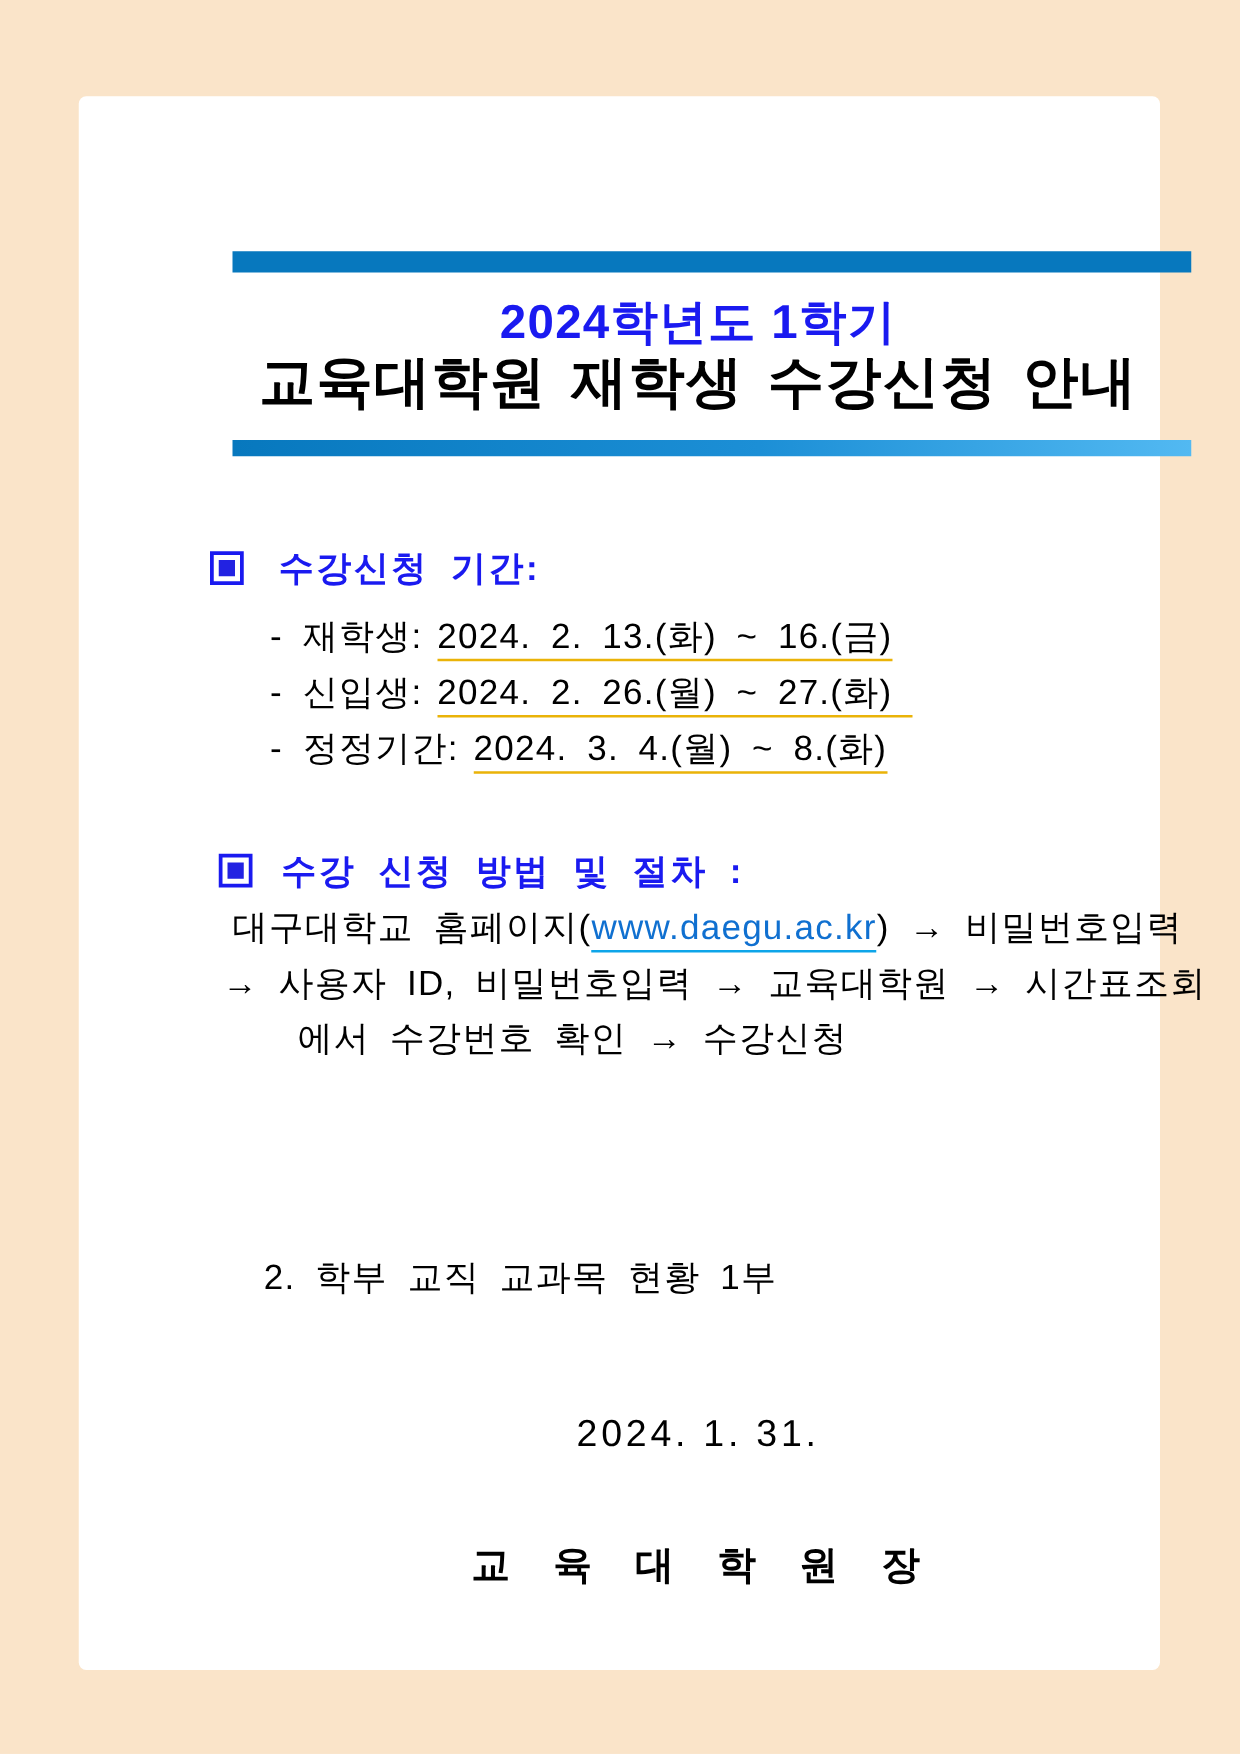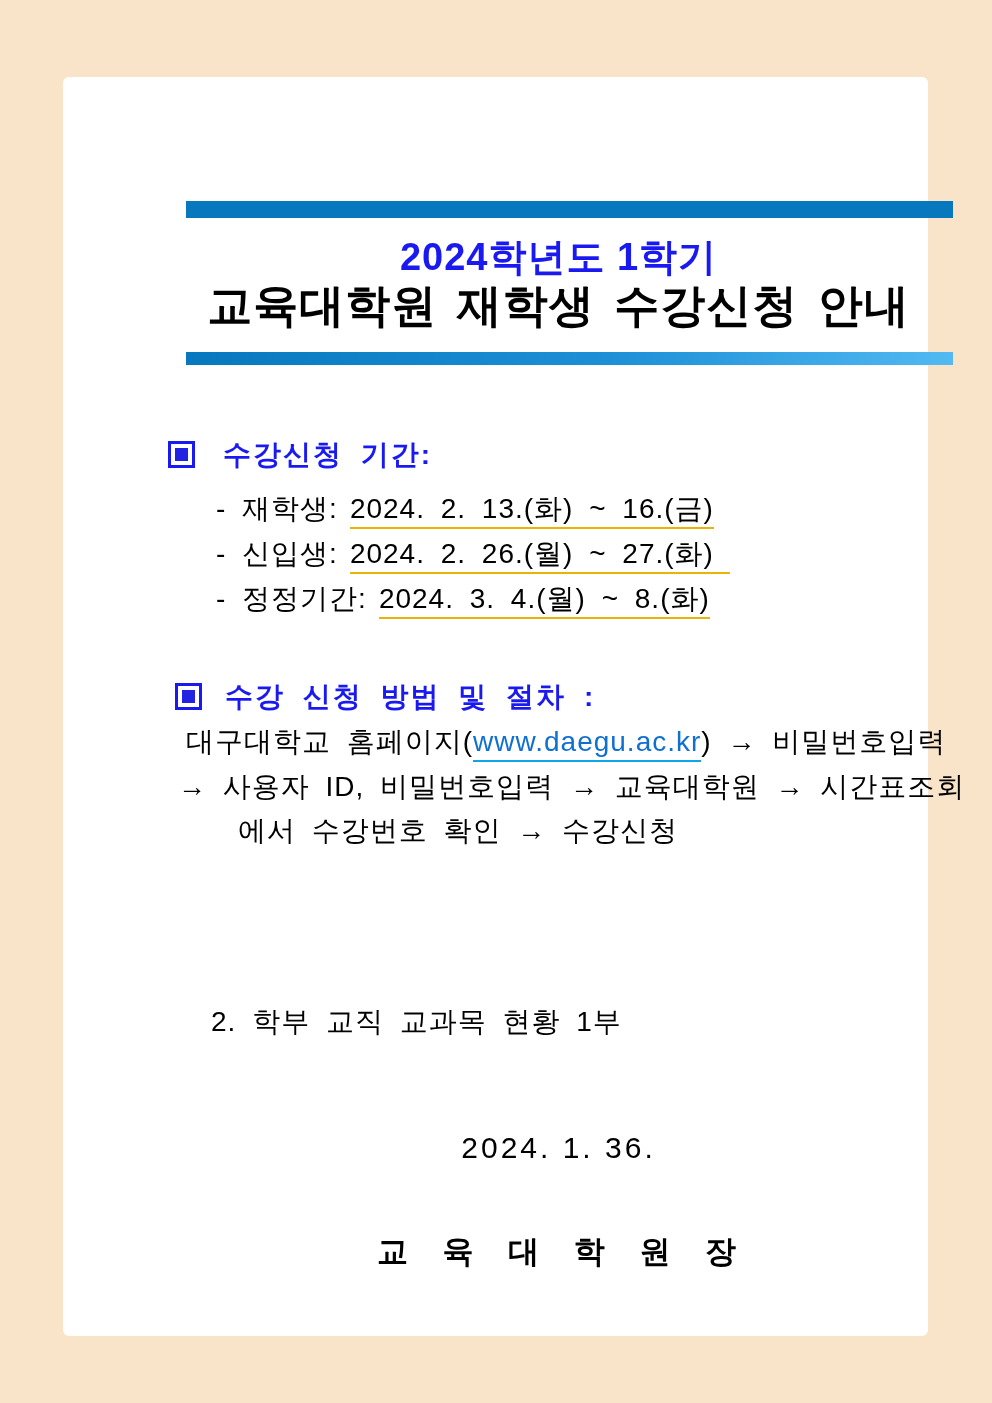--- a/index.html
+++ b/index.html
@@ -177,18 +177,18 @@
       <span class="t">대구대학교 홈페이지(</span><a class="t homepage-link">www.daegu.ac.kr</a><span class="t">) → 비밀번호입력</span>
     </div>
 
     <div class="abs body-text lineB t">→ 사용자 ID, 비밀번호입력 → 교육대학원 → 시간표조회</div>
 
     <div class="abs body-text lineC t">에서 수강번호 확인 → 수강신청</div>
 
 
     <div class="abs body-text attach2 t">2. 학부 교직 교과목 현황 1부</div>
 
-    <div class="abs doc-date t">2024. 1. 36.</div>
+    <div class="abs doc-date t">2024. 1. 31.</div>
 
     <div class="abs signature t">교 육 대 학 원 장</div>
 
   </div>
 </div>
 
 </body></html>

